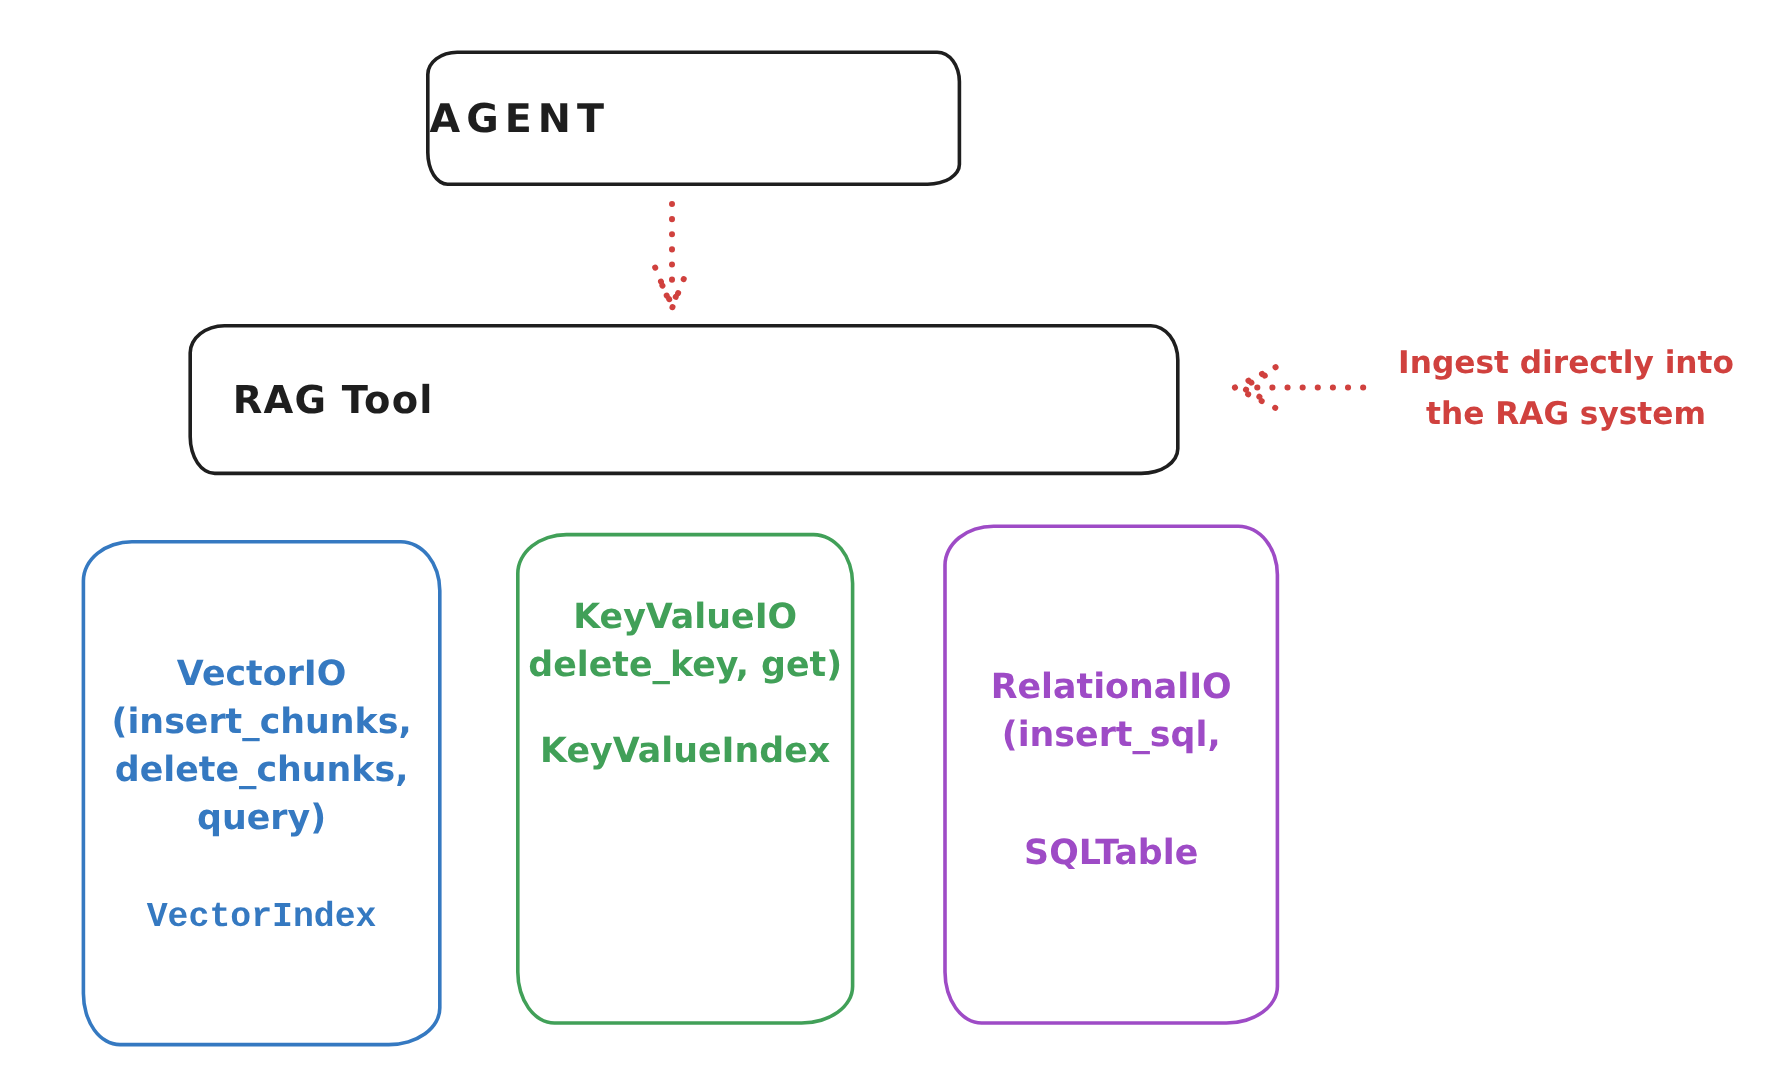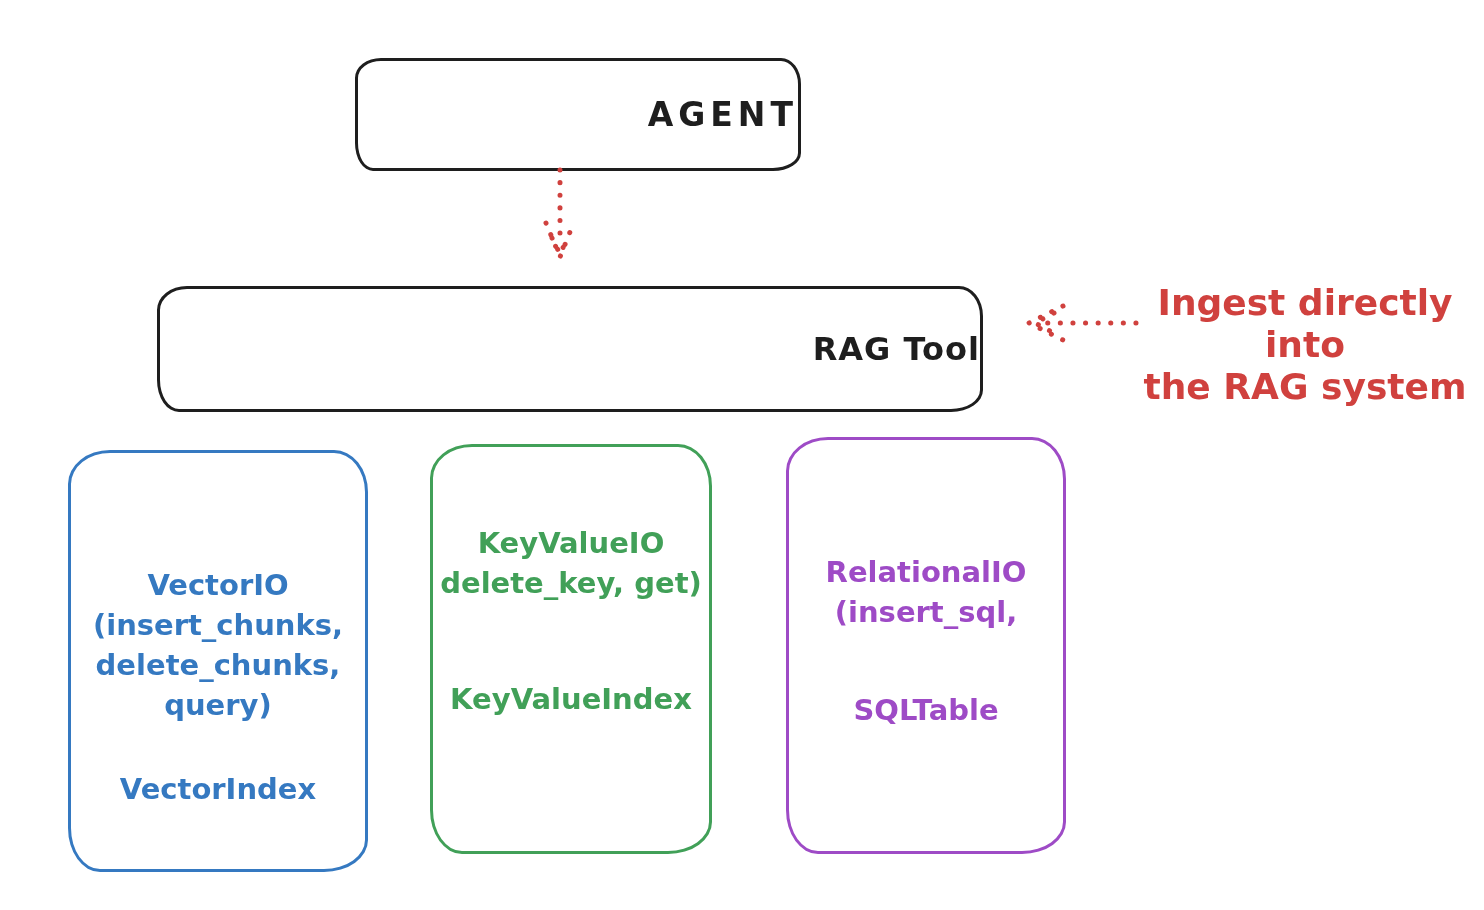--- a/index.html
+++ b/index.html
@@ -3,22 +3,22 @@
 <meta charset="utf-8">
 <style>
   html, body { margin: 0; padding: 0; background: #ffffff; }
   body { width: 1484px; height: 910px; font-family: "DejaVu Sans", sans-serif; }
   .canvas {
     position: relative; width: 1484px; height: 910px; background: #ffffff; overflow: hidden;
   }
   
   .node {
     position: absolute; box-sizing: border-box;
-    display: flex; align-items: center; justify-content: flex-end;
-    background: #ffffff; color: #1e1e1e; margin-top: 16px;
+    display: flex; align-items: center; justify-content: flex-start;
+    background: #ffffff; color: #1e1e1e;
   }
   .black-node { border: 3.5px solid #1e1e1e; }
   .agent {
     left: 355px; top: 42px; width: 446px; height: 113px;
     border-radius: 26px 20px 28px 18px / 20px 26px 18px 28px;
   }
   .agent .node-label { font-size: 33px; font-weight: bold; letter-spacing: 5px; }
   .ragtool {
     left: 157px; top: 270px; width: 826px; height: 126px;
     border-radius: 30px 24px 32px 22px / 24px 30px 22px 32px;
@@ -29,38 +29,38 @@
   
   .sbox {
     position: absolute; box-sizing: border-box; background: #ffffff;
     display: flex; flex-direction: column; align-items: center;
     text-align: center; font-size: 29px; line-height: 40px; font-weight: bold;
     border-radius: 42px 34px 44px 32px / 34px 42px 32px 44px;
   }
   .sbox .line { white-space: nowrap; }
   .vector {
     left: 68px; top: 450px; width: 300px; height: 422px;
-    border: 3px solid #3579c1; color: #3579c1; padding-top: 112px;
+    border: 3px solid #3579c1; color: #3579c1; padding-top: 88px;
   }
-  .vector .index-name { margin-top: 44px; }
+  .vector .index-name { margin-top: 44px; font-family: Liberation Mono, monospace; }
   .keyvalue {
     left: 430px; top: 444px; width: 282px; height: 410px;
-    border: 3px solid #41a058; color: #41a058; padding-top: 76px;
+    border: 3px solid #41a058; color: #41a058; padding-top: 46px;
   }
-  .keyvalue .index-name { margin-top: 76px; }
+  .keyvalue .index-name { margin-top: 32px; }
   .relational {
     left: 786px; top: 437px; width: 280px; height: 417px;
     border: 3px solid #9e4bc6; color: #9e4bc6; padding-top: 112px;
   }
   .relational .index-name { margin-top: 58px; }
 
   
   .annotation {
     position: absolute; left: 1135px; top: 282px; width: 340px;
-    color: #d0413e; font-size: 36px; line-height: 42px; font-weight: bold;
+    color: #d0413e; font-size: 26px; line-height: 42px; font-weight: bold;
     text-align: center;
   }
 
   
   .arrows {
     position: absolute; left: 0; top: 0; width: 1484px; height: 910px;
     pointer-events: none;
   }
 </style>
 </head>

